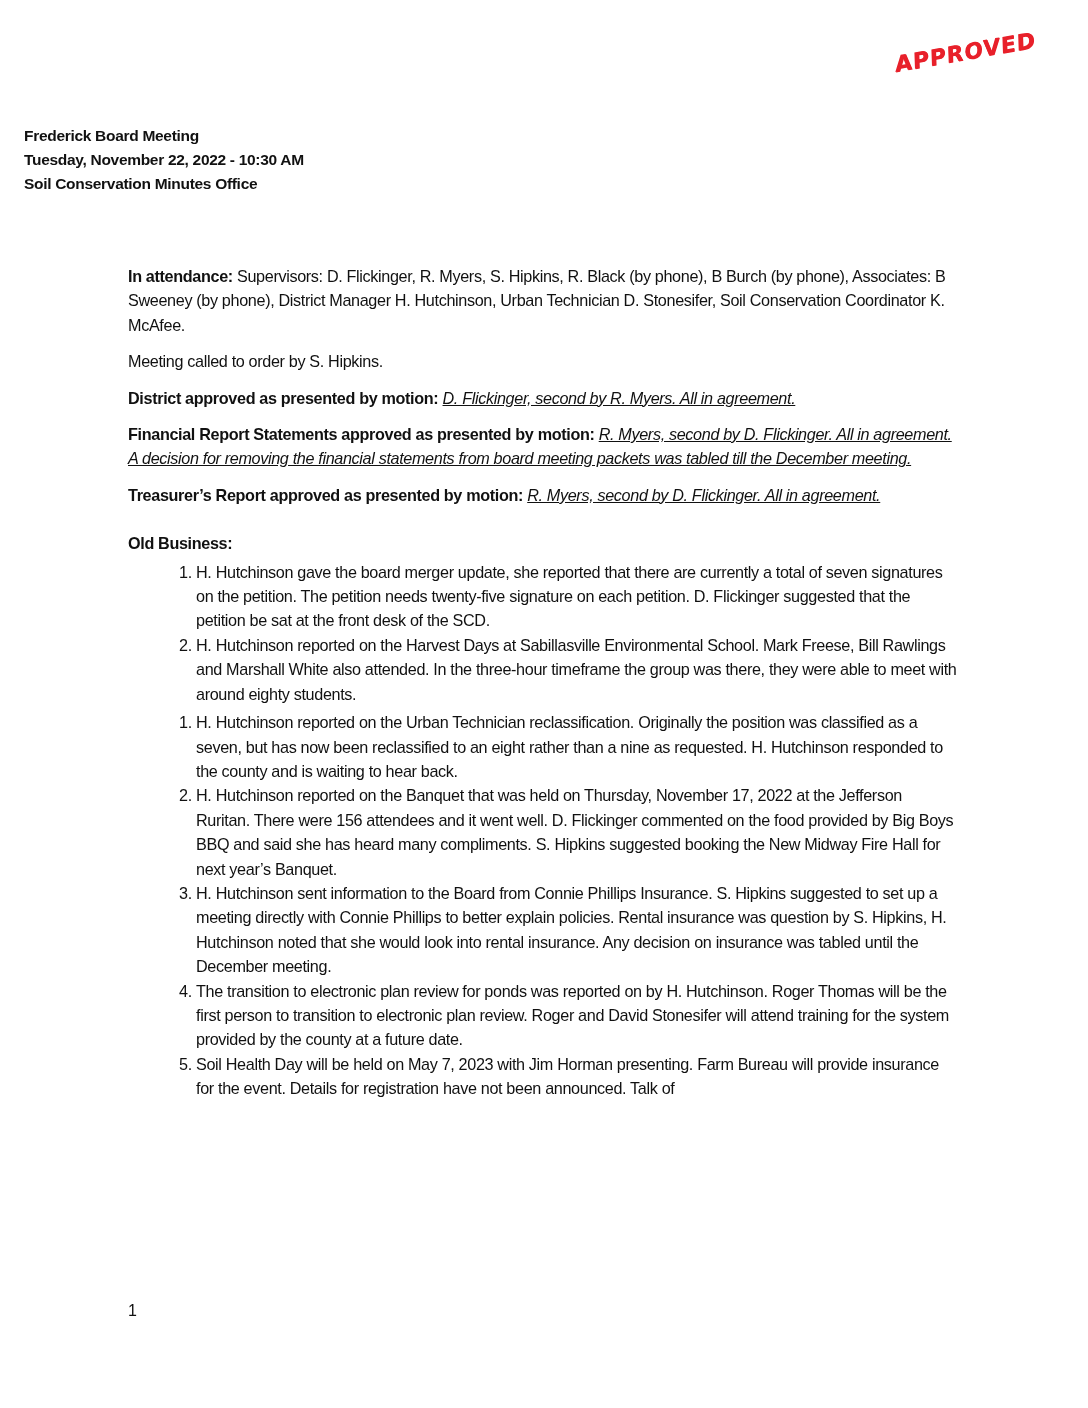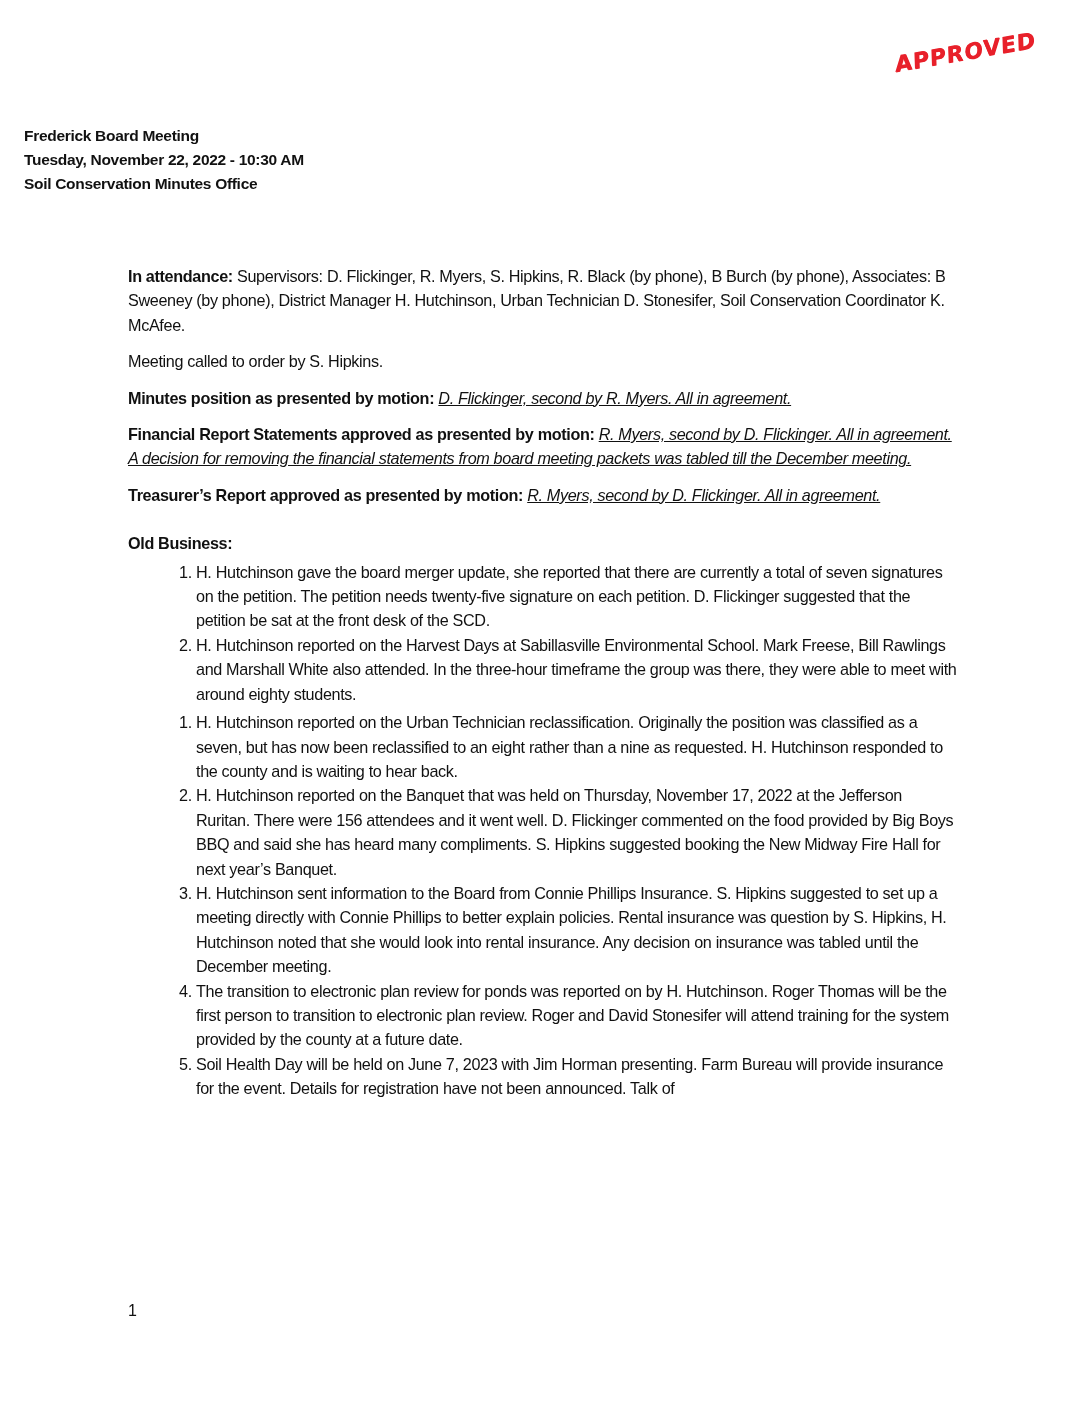--- a/index.html
+++ b/index.html
@@ -32,21 +32,21 @@
   <div>Soil Conservation Minutes Office</div>
 </div>
 
 <div class="content">
   <p class="para">
     <span class="b">In attendance:</span><span> Supervisors:  D. Flickinger, R. Myers, S. Hipkins, R. Black (by phone), B Burch (by phone), Associates: B Sweeney (by phone), District Manager H. Hutchinson, Urban Technician D. Stonesifer, Soil Conservation Coordinator K. McAfee.</span>
   </p>
   <p class="para">Meeting called to order by S. Hipkins.</p>
 
   <p class="para">
-    <span class="b">Minutes position as presented by motion:</span>
+    <span class="b">District approved as presented by motion:</span>
     <span class="u">D. Flickinger, second by R. Myers. All in agreement.</span>
   </p>
   <p class="para">
     <span class="b">Financial Report Statements approved as presented by motion:</span>
     <span class="u">R. Myers, second by D. Flickinger. All in agreement.  A decision for removing the financial statements from board meeting packets was tabled till the December meeting.</span>
   </p>
   <p class="para">
     <span class="b">Treasurer’s Report approved as presented by motion:</span>
     <span class="u">R. Myers, second by D. Flickinger. All in agreement.</span>
   </p>
@@ -55,17 +55,17 @@
   <ol>
     <li>H. Hutchinson gave the board merger update, she reported that there are currently a total of seven signatures on the petition. The petition needs twenty-five signature on each petition. D. Flickinger suggested that the petition be sat at the front desk of the SCD.</li>
     <li>H. Hutchinson reported on the Harvest Days at Sabillasville Environmental School. Mark Freese, Bill Rawlings and Marshall White also attended. In the three-hour timeframe the group was there, they were able to meet with around eighty students.</li>
   </ol>
 
   <ol>
     <li>H. Hutchinson reported on the Urban Technician reclassification. Originally the position was classified as a seven, but has now been reclassified to an eight rather than a nine as requested. H. Hutchinson responded to the county and is waiting to hear back.</li>
     <li>H. Hutchinson reported on the Banquet that was held on Thursday, November 17, 2022 at the Jefferson Ruritan. There were 156 attendees and it went well. D. Flickinger commented on the food provided by Big Boys BBQ and said she has heard many compliments. S. Hipkins suggested booking the New Midway Fire Hall for next year’s Banquet.</li>
     <li>H. Hutchinson sent information to the Board from Connie Phillips Insurance. S. Hipkins suggested to set up a meeting directly with Connie Phillips to better explain policies. Rental insurance was question by S. Hipkins, H. Hutchinson noted that she would look into rental insurance. Any decision on insurance was tabled until the December meeting.</li>
     <li>The transition to electronic plan review for ponds was reported on by H. Hutchinson. Roger Thomas will be the first person to transition to electronic plan review. Roger and David Stonesifer will attend training for the system provided by the county at a future date.</li>
-    <li>Soil Health Day will be held on June 7, 2023 with Jim Horman presenting. Farm Bureau will provide insurance for the event. Details for registration have not been announced. Talk of</li>
+    <li>Soil Health Day will be held on May 7, 2023 with Jim Horman presenting. Farm Bureau will provide insurance for the event. Details for registration have not been announced. Talk of</li>
   </ol>
 </div>
 
 <div class="page-num">1</div>
 
 </body></html>

